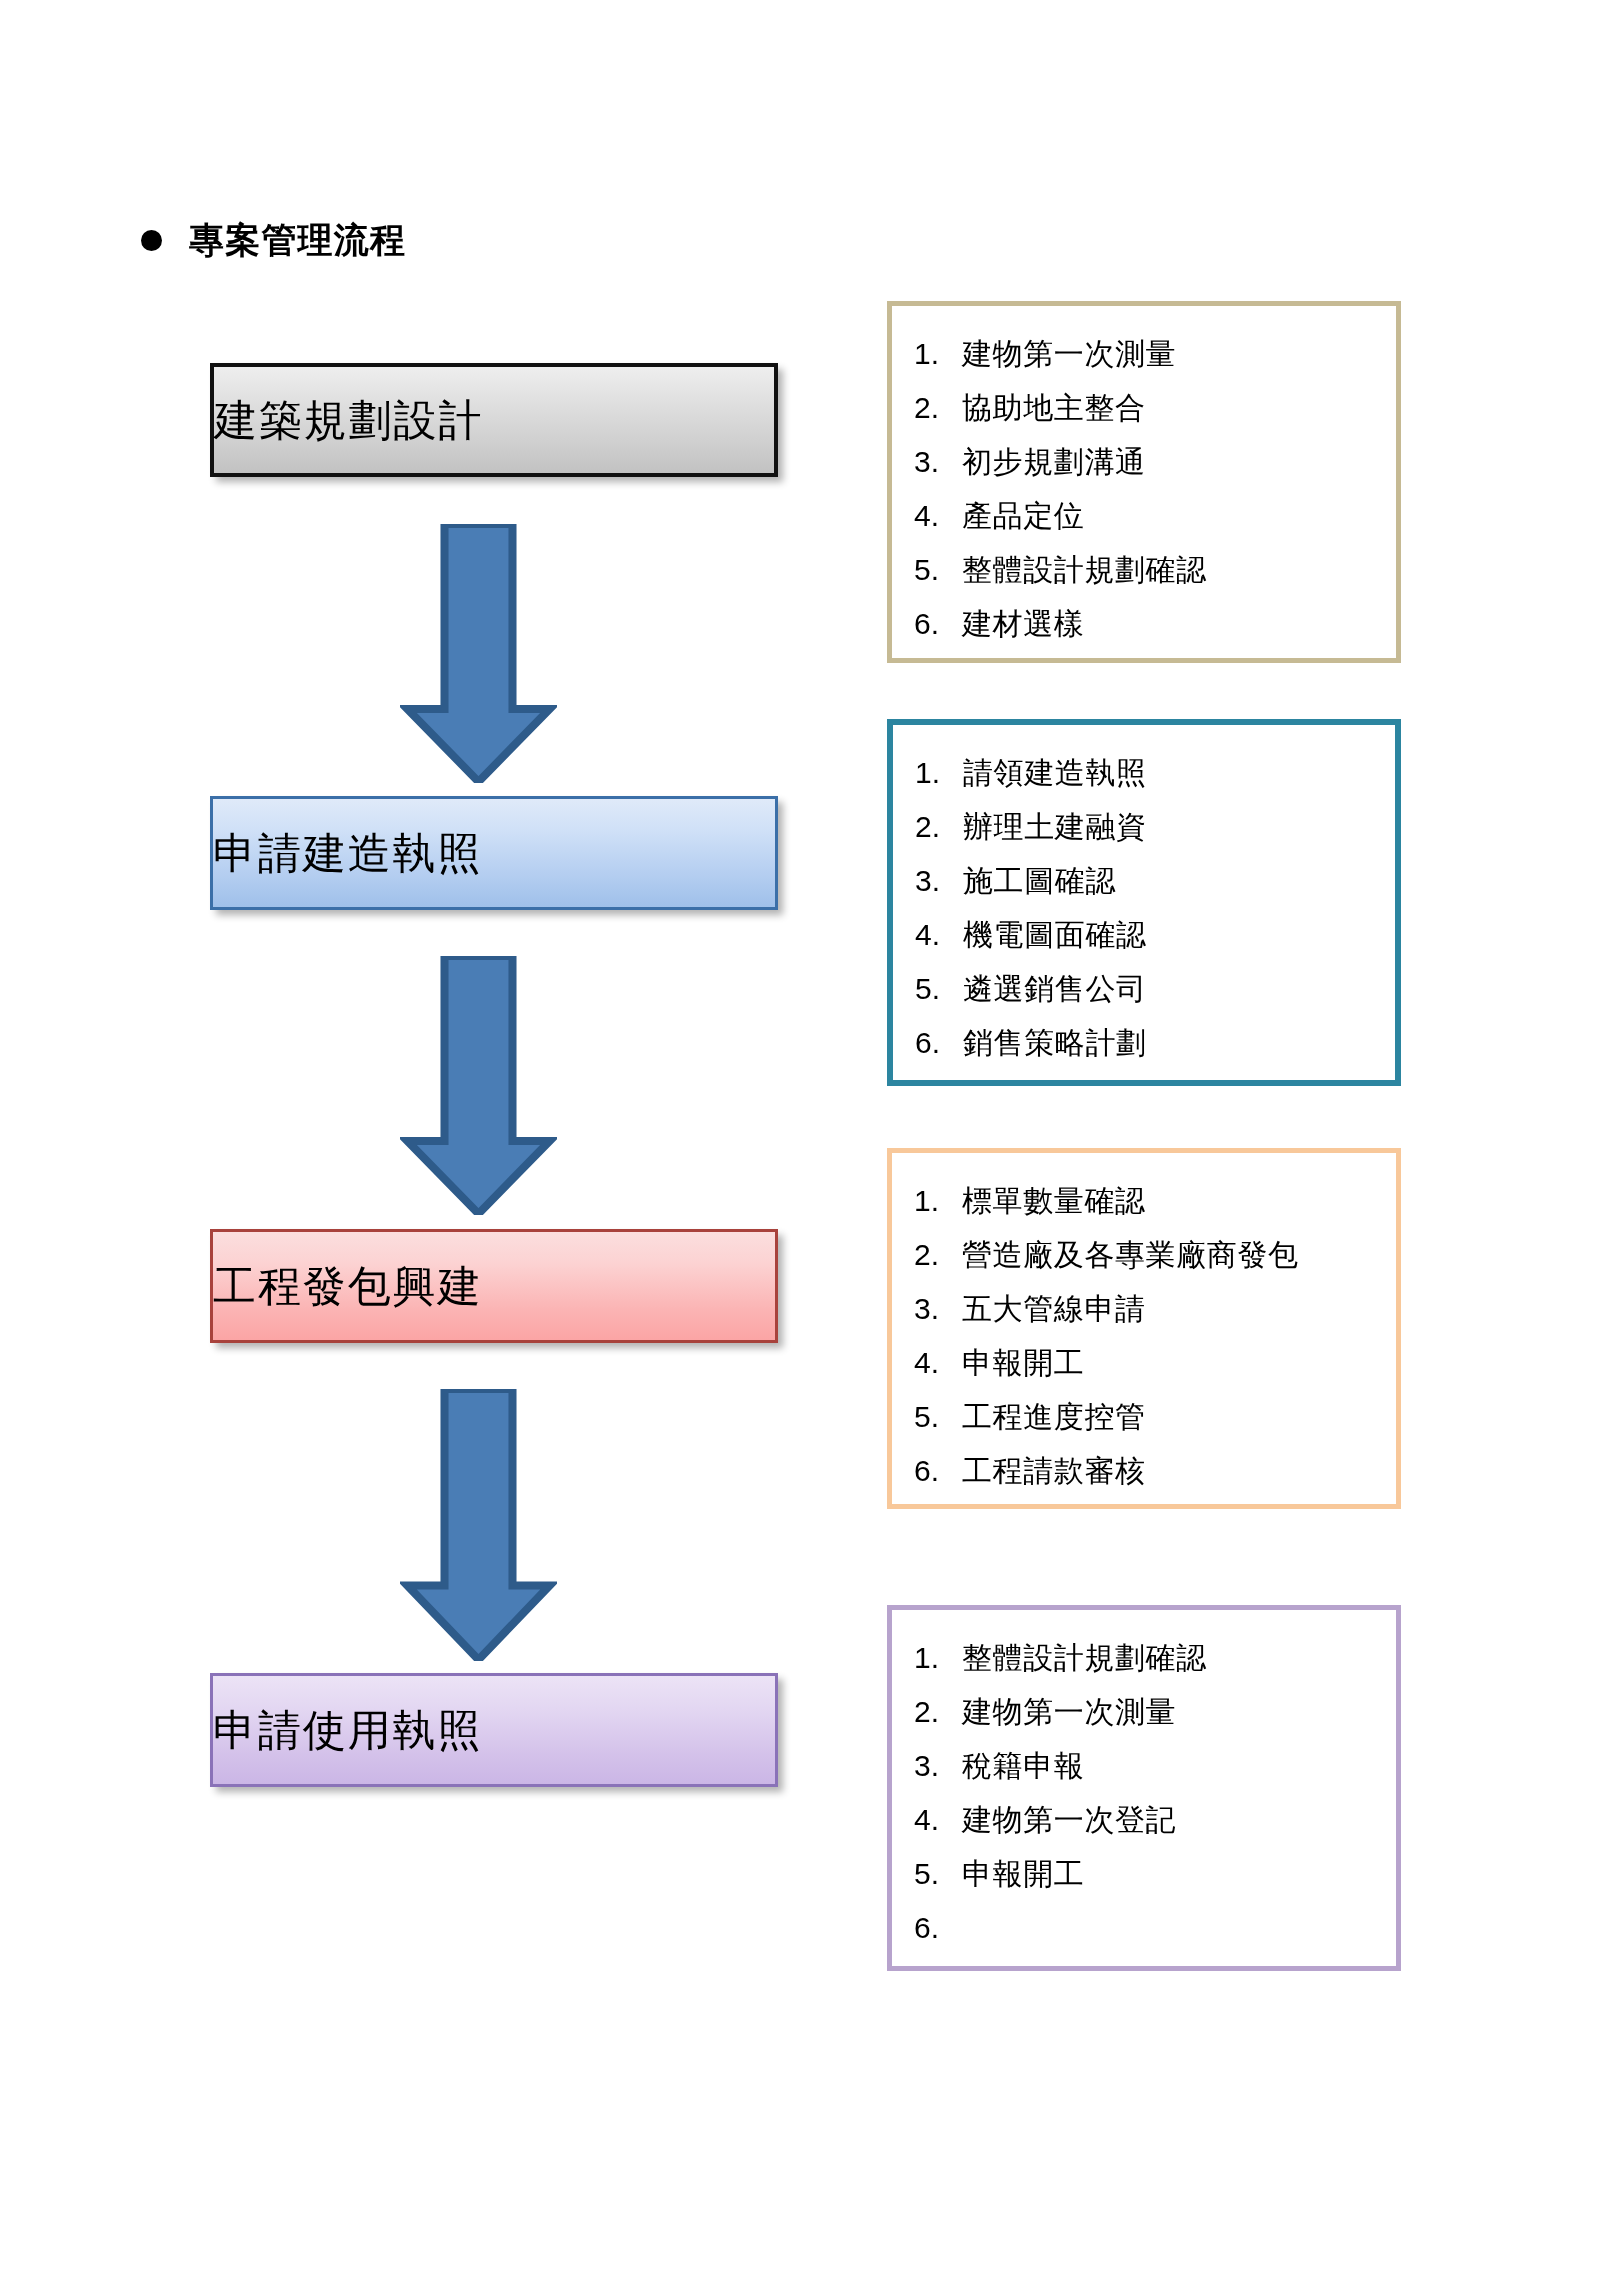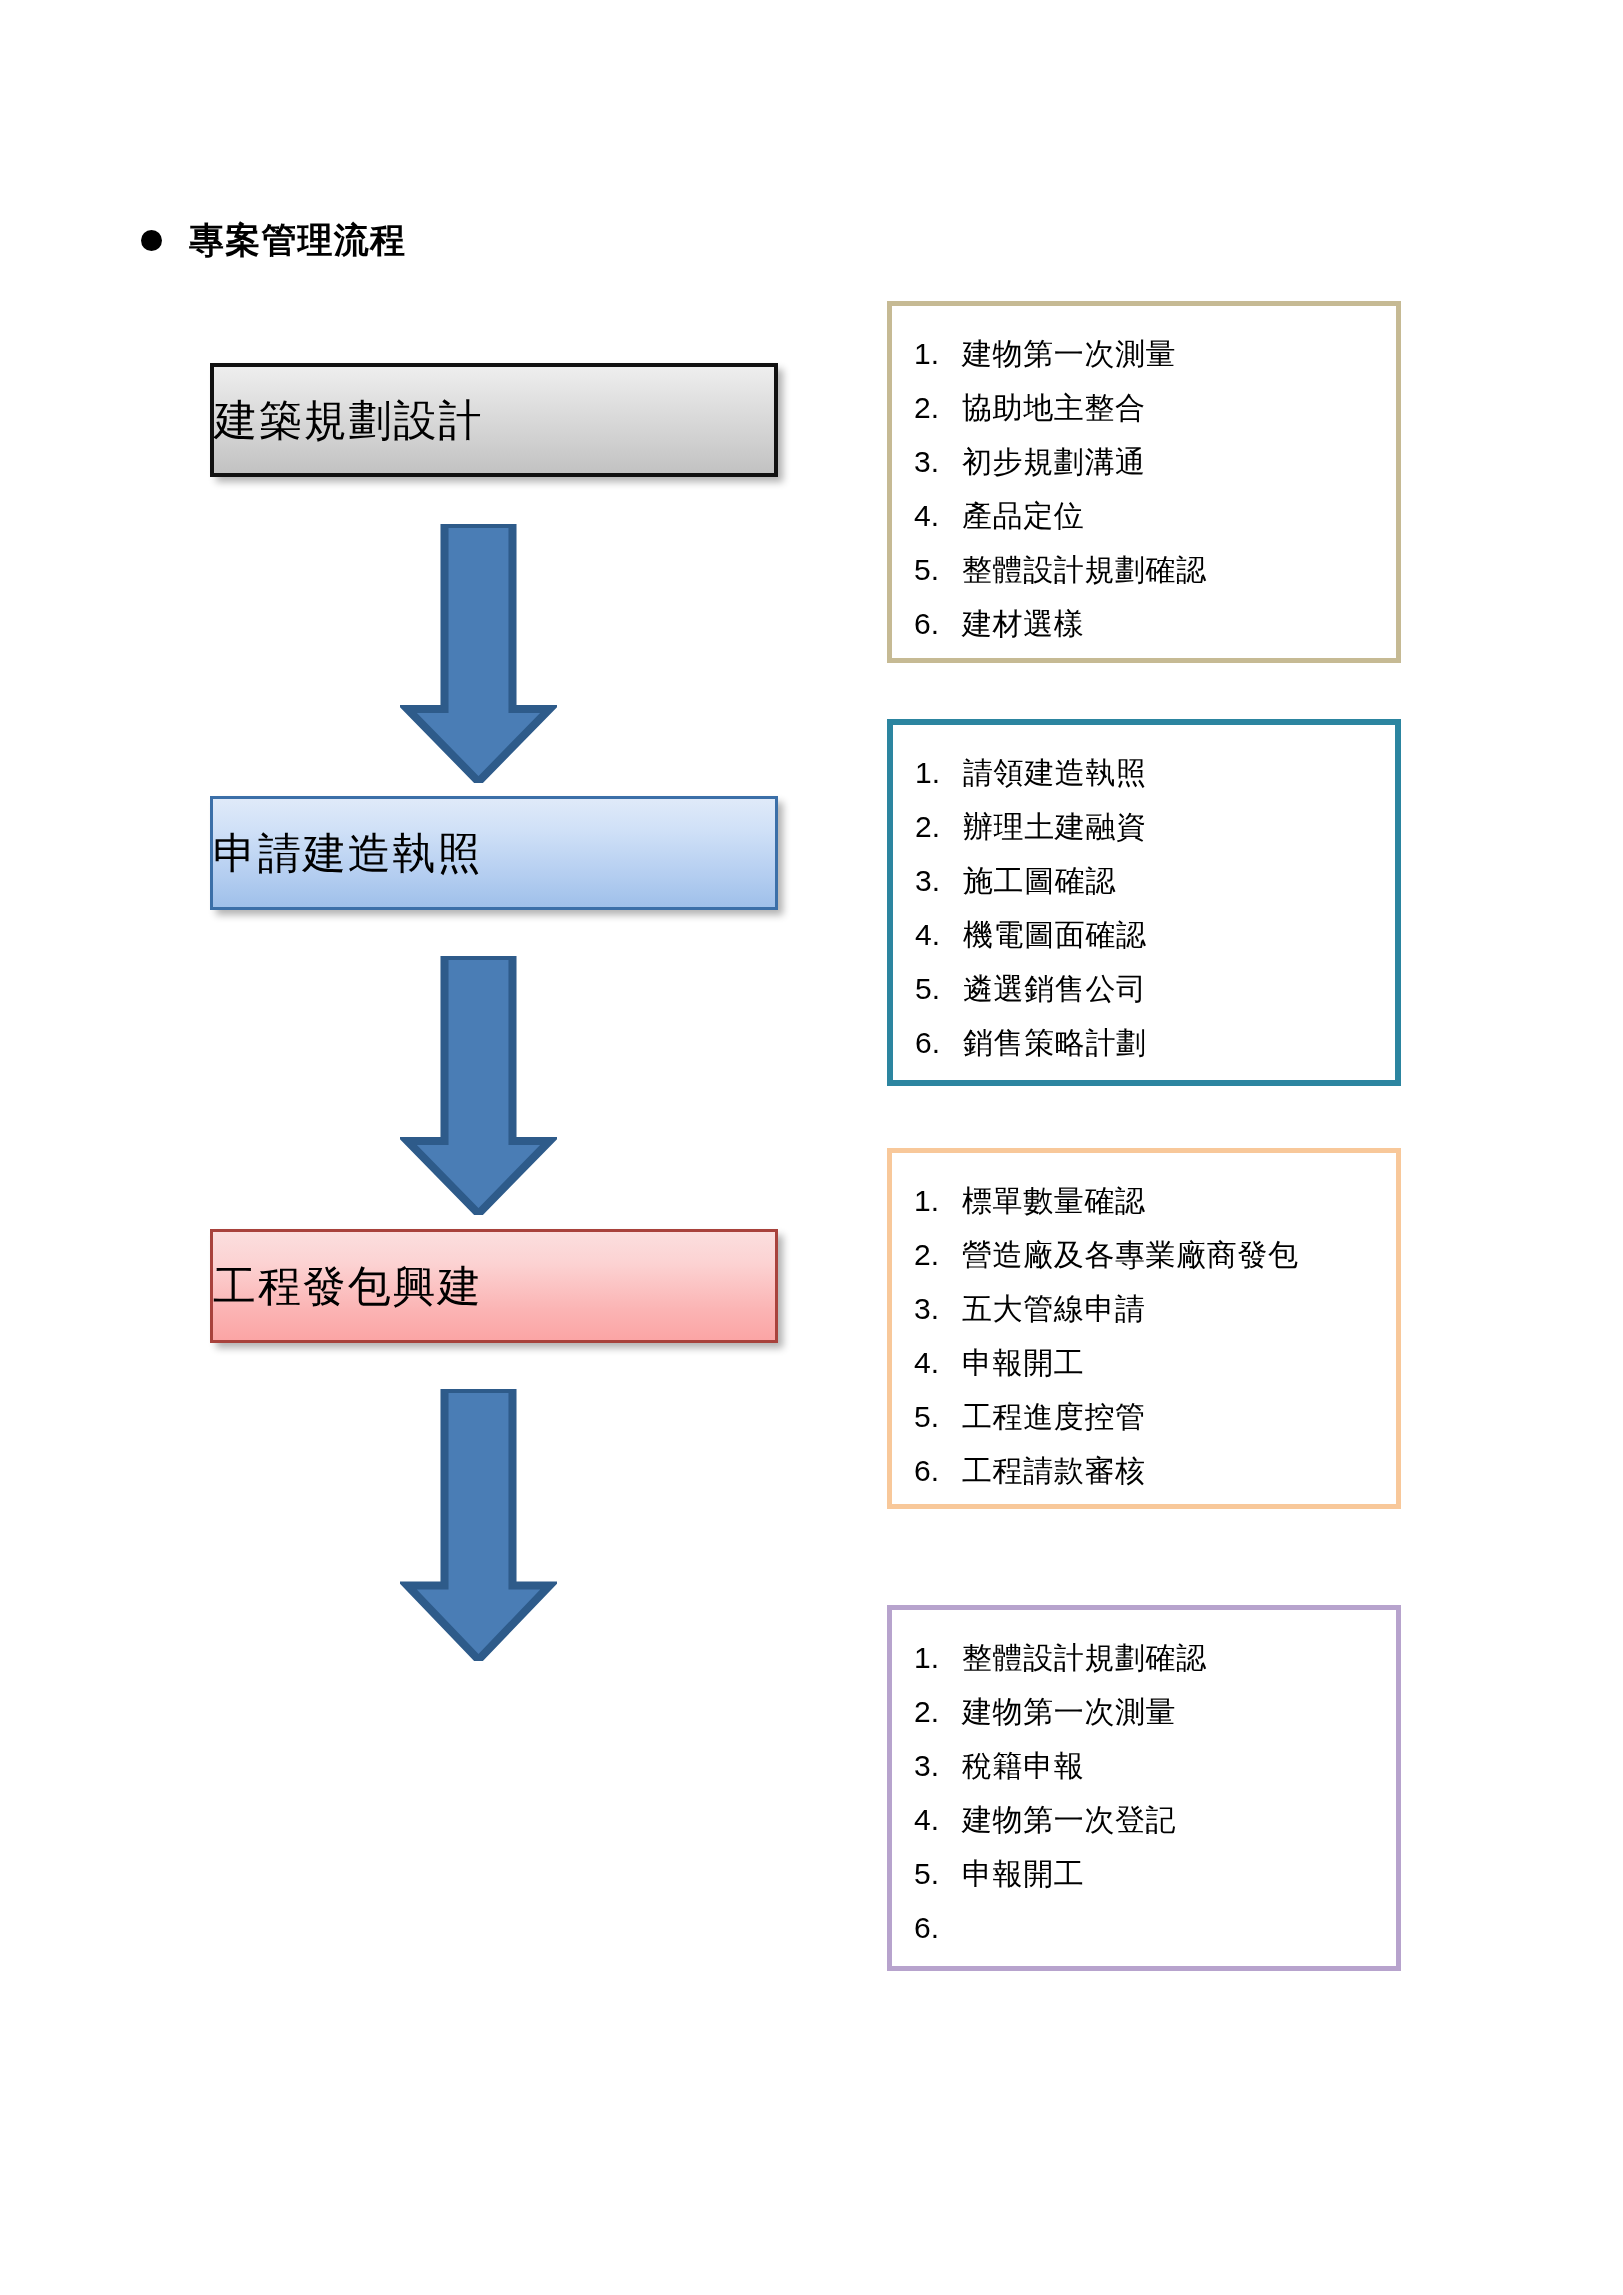--- a/index.html
+++ b/index.html
@@ -138,20 +138,23 @@
 
   <div class="proc-box step1">
     <span class="proc-label">建築規劃設計</span>
   </div>
   <div class="proc-box step2">
     <span class="proc-label">申請建造執照</span>
   </div>
   <div class="proc-box step3">
     <span class="proc-label">工程發包興建</span>
   </div>
+  <div class="proc-box step4">
+    <span class="proc-label">申請使用執照</span>
+  </div>
 
   <div class="arrow a1">
     <svg viewBox="0 0 254 420" preserveAspectRatio="none">
       <polygon points="72,0 182,0 182,300 242,300 127,418 12,300 72,300" fill="#4a7db5" stroke="#2e5b8a" stroke-width="13" stroke-linejoin="miter"></polygon>
     </svg>
   </div>
   <div class="arrow a2">
     <svg viewBox="0 0 254 420" preserveAspectRatio="none">
       <polygon points="72,0 182,0 182,300 242,300 127,418 12,300 72,300" fill="#4a7db5" stroke="#2e5b8a" stroke-width="13" stroke-linejoin="miter"></polygon>
     </svg>

